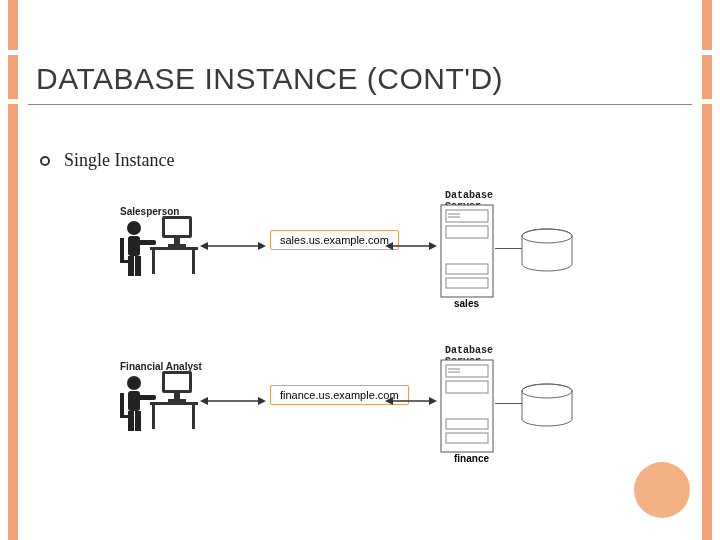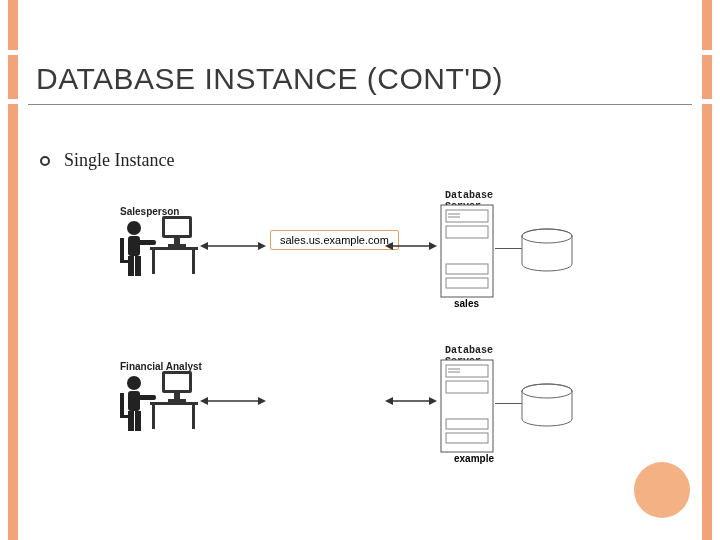--- a/index.html
+++ b/index.html
@@ -253,41 +253,42 @@
       <rect x="0" y="46" width="14" height="3" fill="#222"></rect>
     </svg>
   </div>
   <div class="arrow">
     <svg width="66" height="10" viewBox="0 0 66 10">
       <line x1="6" y1="5" x2="60" y2="5" stroke="#333" stroke-width="1.5"></line>
       <polygon points="0,5 8,1 8,9" fill="#333"></polygon>
       <polygon points="66,5 58,1 58,9" fill="#333"></polygon>
     </svg>
   </div>
+  <div class="hostbox">finance.us.example.com</div>
   <div class="arrow2">
     <svg width="52" height="10" viewBox="0 0 52 10">
       <line x1="6" y1="5" x2="46" y2="5" stroke="#333" stroke-width="1.5"></line>
       <polygon points="0,5 8,1 8,9" fill="#333"></polygon>
       <polygon points="52,5 44,1 44,9" fill="#333"></polygon>
     </svg>
   </div>
   <div class="srv-label" style="white-space:pre">Database
 Server</div>
   <div class="server">
     <svg width="54" height="94" viewBox="0 0 54 94">
       <rect x="1" y="1" width="52" height="92" fill="#fff" stroke="#555"></rect>
       <rect x="6" y="6" width="42" height="12" fill="none" stroke="#888"></rect>
       <line x1="8" y1="10" x2="20" y2="10" stroke="#888"></line>
       <line x1="8" y1="13" x2="20" y2="13" stroke="#888"></line>
       <rect x="6" y="22" width="42" height="12" fill="none" stroke="#888"></rect>
       <rect x="6" y="60" width="42" height="10" fill="none" stroke="#888"></rect>
       <rect x="6" y="74" width="42" height="10" fill="none" stroke="#888"></rect>
     </svg>
   </div>
-  <div class="srv-caption">example</div>
+  <div class="srv-caption">finance</div>
   <div class="line-db"></div>
   <div class="db-cyl">
     <svg width="54" height="44" viewBox="0 0 54 44">
       <ellipse cx="27" cy="8" rx="25" ry="7" fill="#fff" stroke="#666"></ellipse>
       <path d="M2 8 V36 A25 7 0 0 0 52 36 V8" fill="#fff" stroke="#666"></path>
       <ellipse cx="27" cy="8" rx="25" ry="7" fill="none" stroke="#666"></ellipse>
     </svg>
   </div>
 </div>
 

